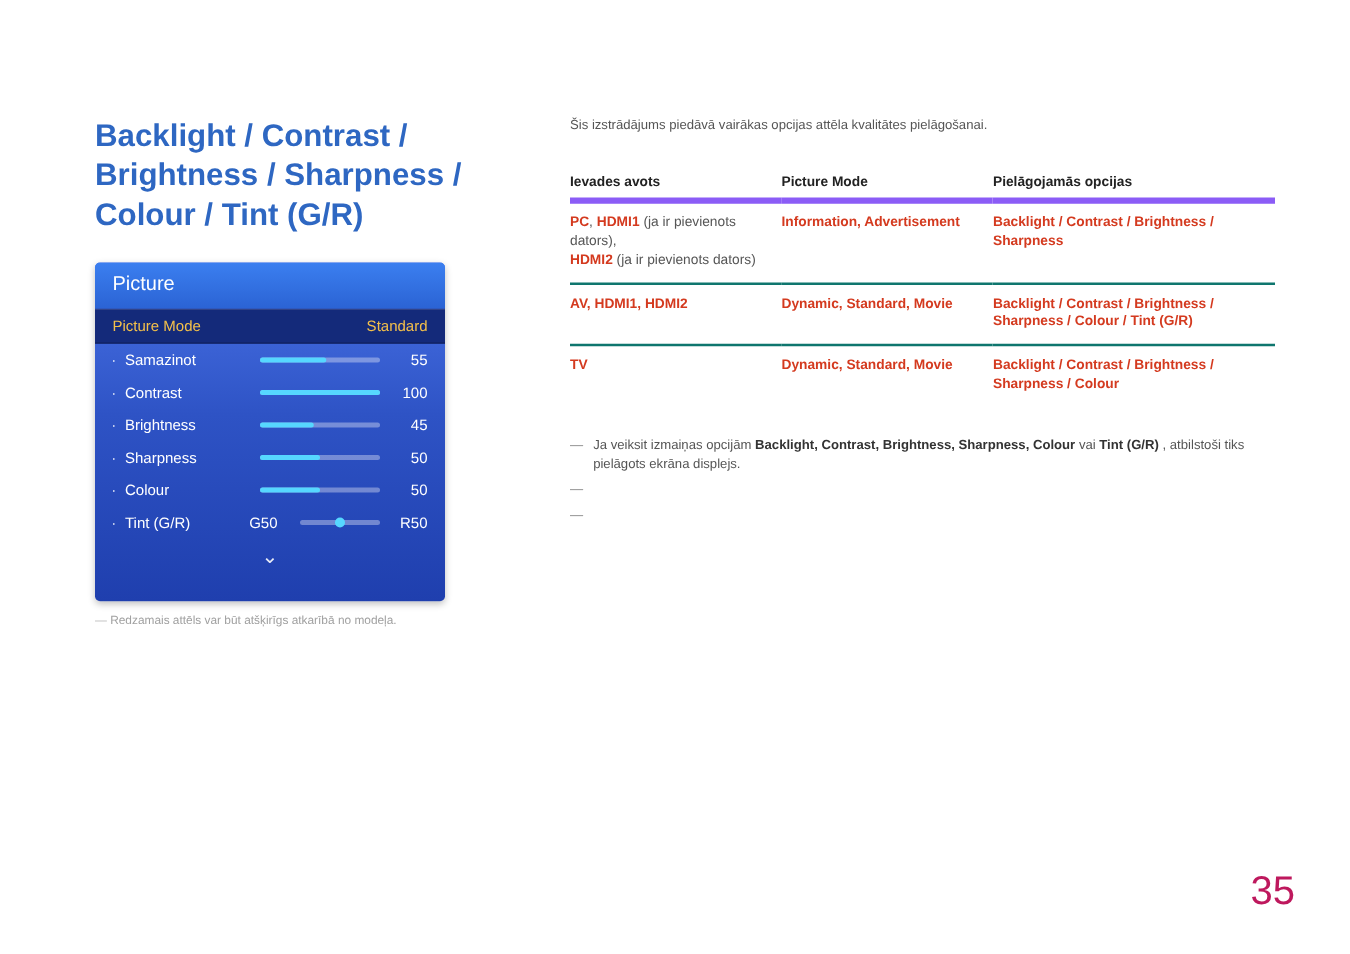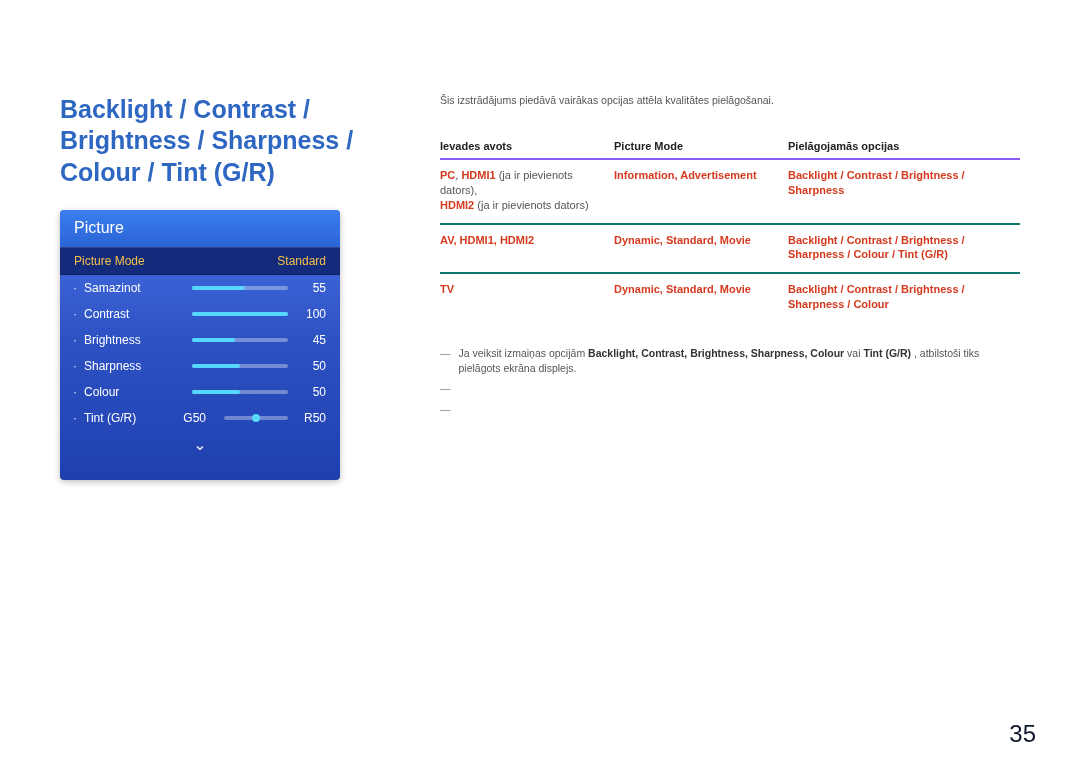--- a/index.html
+++ b/index.html
@@ -1,17 +1,17 @@
 <!DOCTYPE html>
 <html><head>
 <meta charset="utf-8">
 <style>
   * { box-sizing: border-box; margin: 0; padding: 0; }
   html, body { width: 1080px; height: 763px; font-family: Arial, Helvetica, sans-serif; background: #fff; color: #393939; }
-  .page { position: relative; width: 1080px; height: 763px; padding: 94px 50px 0 60px; }
+  .page { position: relative; width: 1080px; height: 763px; padding: 94px 50px 0 76px; }
 
   
   .left-col { width: 340px; float: left; }
   .main-title { color: #2e67c2; font-size: 25px; font-weight: 700; line-height: 1.25; }
   .menu-path { margin-top: 32px; font-size: 11px; font-weight: 700; letter-spacing: .3px; }
   .menu-path .hl { color: #d43a1f; font-weight: 700; }
   .menu-path .icon-box { display:inline-block; border:1px solid #333; border-radius:2px; padding:0 2px; font-size:9px; line-height:10px; vertical-align:1px; }
   .menu-path .enter-icon { display:inline-block; border:1px solid #333; border-radius:2px; width:16px; height:11px; position:relative; vertical-align:-1px; }
   .menu-path .enter-icon::after { content:"⏎"; font-size:8px; position:absolute; left:3px; top:-1px; }
 
@@ -33,35 +33,35 @@
   .tint-bar .marker { position:absolute; top:-2px; width:8px; height:8px; border-radius:50%; background:#56d7ff; transform:translateX(-50%); }
   .osd-chevron { text-align:center; font-size:16px; margin-top:4px; opacity:.9; }
 
   .osd-note { font-size: 9.5px; color:#a0a0a0; margin-top:10px; }
   .osd-note::before { content:"― "; color:#bbb; }
 
   
   .right-col { margin-left: 380px; padding-right: 10px; }
   .intro { font-size: 10.5px; color:#555; }
   .tbl { width: 100%; margin-top: 34px; font-size: 11px; border-collapse: collapse; }
-  .tbl th { text-align:left; font-weight:700; color:#222; padding: 0 6px 6px 0; border-bottom:2px solid #8b5cf6; }
+  .tbl th { text-align:left; font-weight:700; color:#222; padding: 0 6px 6px 0; border-bottom:5px solid #8b5cf6; }
   .tbl td { vertical-align: top; padding: 8px 6px 10px 0; border-bottom:2px solid #0f766e; line-height:1.35; }
   .tbl tr:last-child td { border-bottom:none; }
   .tbl .c1 { width: 30%; }
   .tbl .c2 { width: 30%; }
   .tbl .c3 { width: 40%; }
   .red { color:#d43a1f; font-weight:700; }
   .dark { color:#555; }
 
   .bullets { margin-top: 24px; font-size: 10.5px; color:#555; }
   .bullets .item { display:flex; gap:8px; margin-bottom:6px; line-height:1.4; }
   .bullets .dash { flex:0 0 auto; color:#888; }
   .bullets b { color:#333; font-weight:700; }
 
-  .page-num { position:absolute; right:44px; bottom:15px; font-size:24px; color:#0f172a; }
+  .page-num { position:absolute; right:44px; bottom:32px; font-size:32px; color:#be185d; }
 </style>
 </head>
 <body>
 
 <div class="page">
   <div class="left-col">
     <h1 class="main-title">Backlight / Contrast / Brightness / Sharpness / Colour / Tint (G/R)</h1>
 
     <div class="osd">
       <div class="osd-header">Picture</div>
@@ -125,20 +125,21 @@
           <span class="tint-g">G50</span>
           <span class="tint-bar">
             <span class="marker" style="left:50%"></span>
           </span>
         </span>
         <span class="osd-val">R50</span>
       </div>
       <div class="osd-chevron">⌄</div>
     </div>
 
+    <div class="osd-note">Redzamais attēls var būt atšķirīgs atkarībā no modeļa.</div>
   </div>
 
   <div class="right-col">
     <p class="intro">Šis izstrādājums piedāvā vairākas opcijas attēla kvalitātes pielāgošanai.</p>
 
     <table class="tbl">
       <thead>
         <tr>
           <th class="c1">Ievades avots</th>
           <th class="c2">Picture Mode</th>

